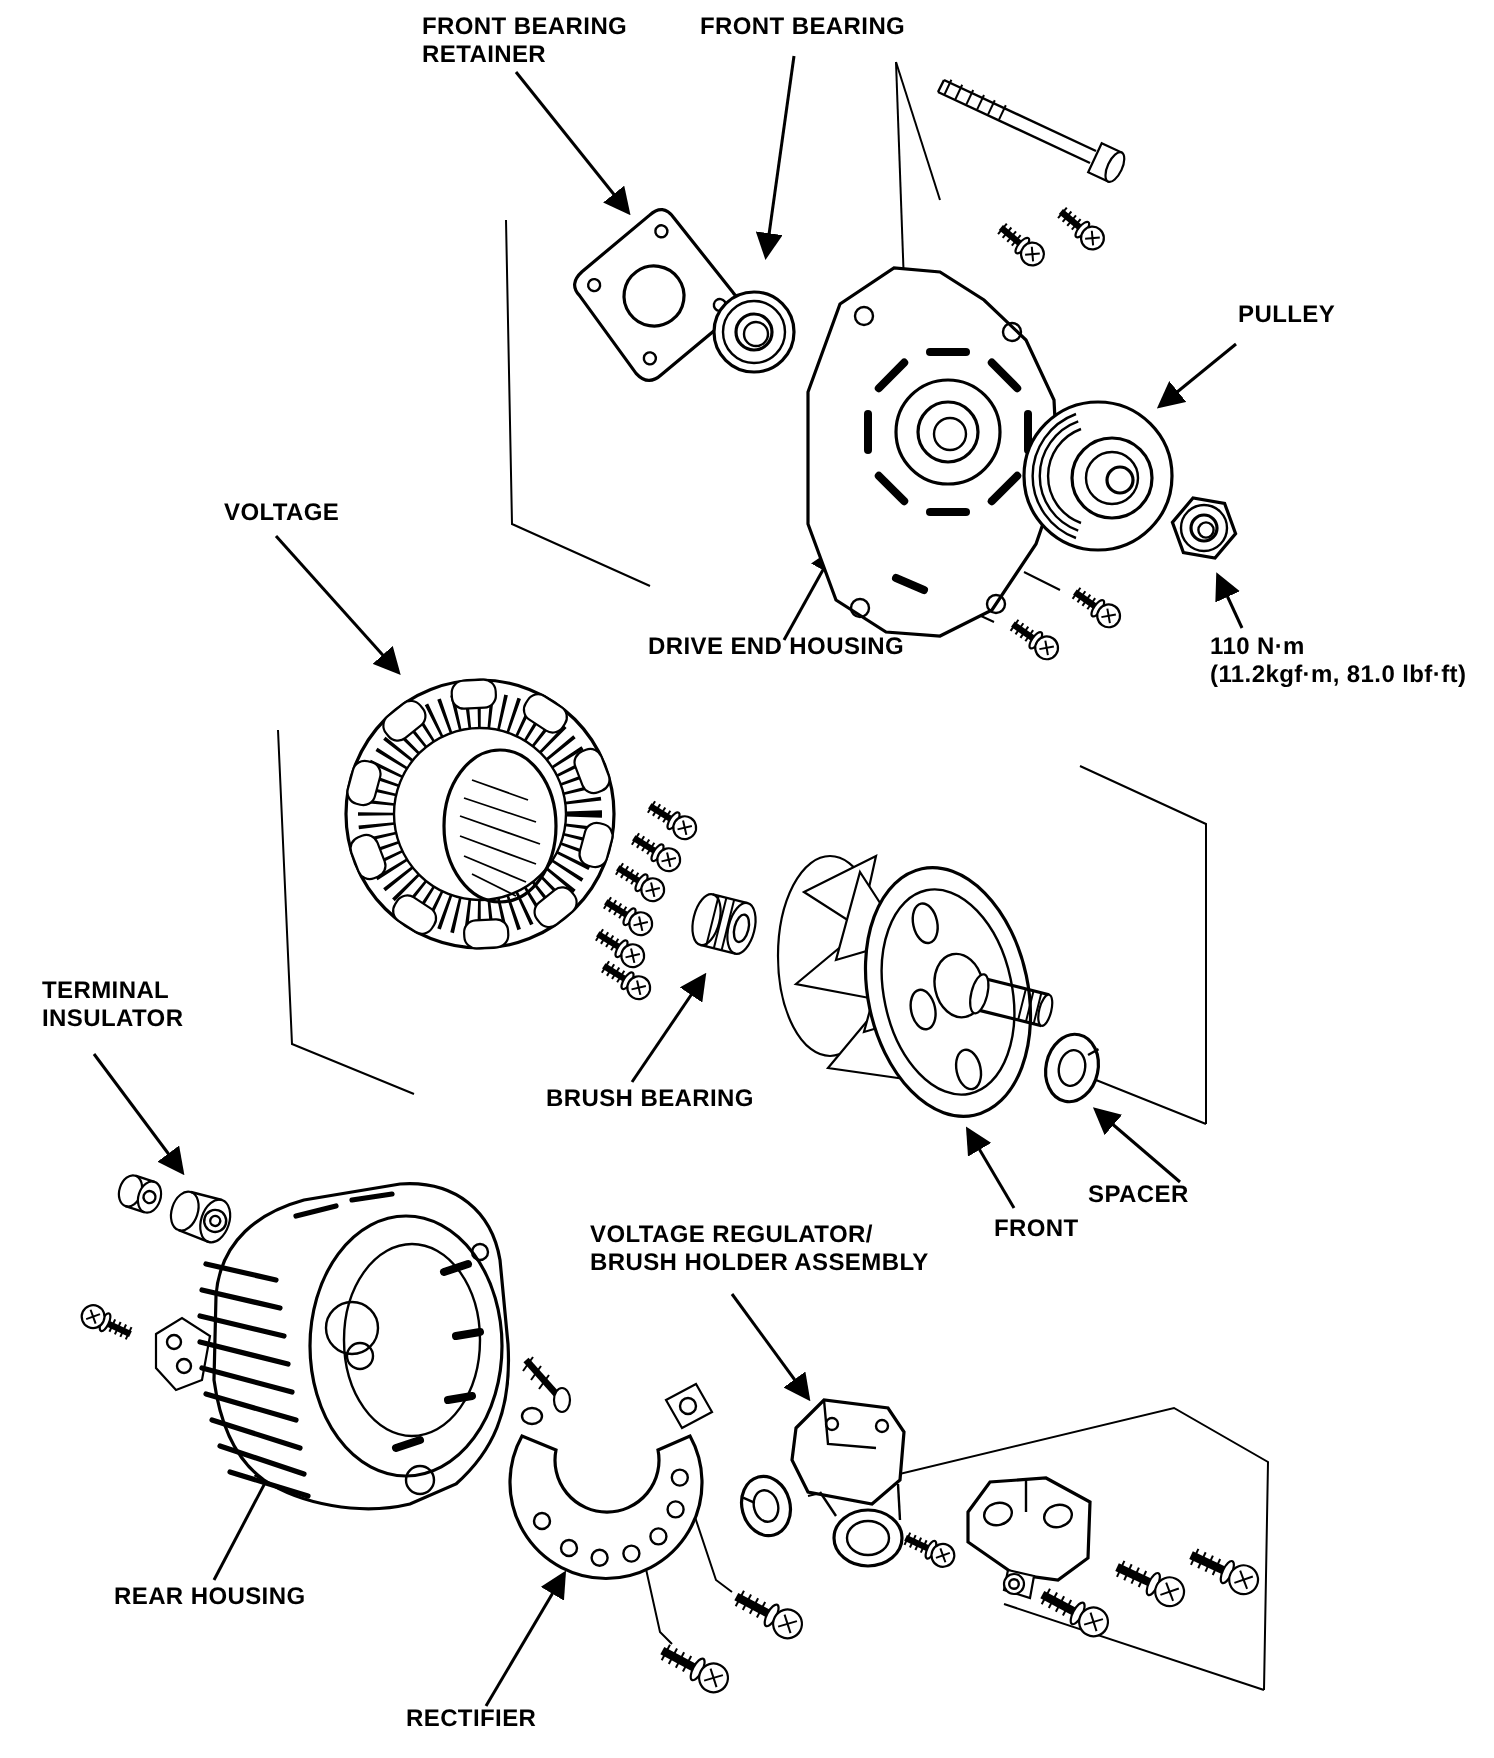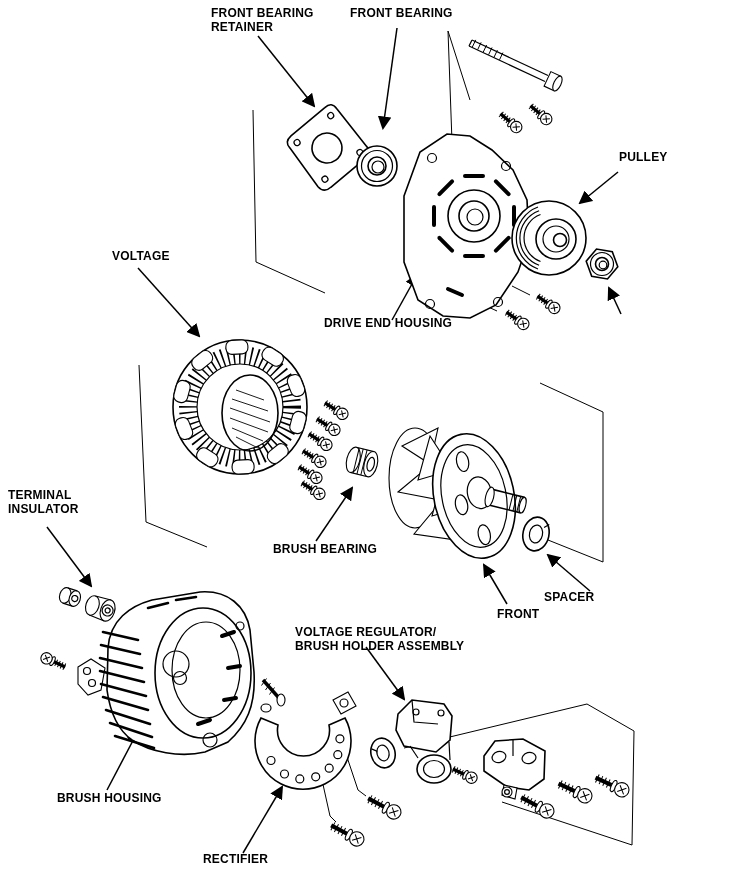--- a/index.html
+++ b/index.html
@@ -357,25 +357,27 @@
   <use href="#screw-lg" transform="translate(355,838) rotate(28)"></use>
   <use href="#screw-lg" transform="translate(545,810) rotate(28)"></use>
   <use href="#screw-lg" transform="translate(583,795) rotate(25)"></use>
   <use href="#screw-lg" transform="translate(620,789) rotate(25)"></use>
 </svg>
 
 <div class="callout" style="left:211px;top:7px">FRONT BEARING
 RETAINER</div>
 <div class="callout" style="left:350px;top:7px">FRONT BEARING</div>
 <div class="callout" style="left:619px;top:151px">PULLEY</div>
+<div class="callout" style="left:605px;top:317px">110 N·m
+(11.2kgf·m, 81.0 lbf·ft)</div>
 <div class="callout" style="left:112px;top:250px">VOLTAGE</div>
 <div class="callout" style="left:324px;top:317px">DRIVE END HOUSING</div>
-<div class="callout" style="left:8px;top:489px">TERMINAL
+<div class="callout" style="left:21px;top:489px">TERMINAL
 INSULATOR</div>
 <div class="callout" style="left:273px;top:543px">BRUSH BEARING</div>
 <div class="callout" style="left:497px;top:608px">FRONT</div>
 <div class="callout" style="left:544px;top:591px">SPACER</div>
-<div class="callout" style="left:57px;top:792px">BRUSH HOUSING</div>
-<div class="callout" style="left:295px;top:626px">VOLTAGE REGULATOR/
+<div class="callout" style="left:57px;top:792px">REAR HOUSING</div>
+<div class="callout" style="left:295px;top:611px">VOLTAGE REGULATOR/
 BRUSH HOLDER ASSEMBLY</div>
 <div class="callout" style="left:203px;top:853px">RECTIFIER</div>
 
 </div>
 
 </body></html>

